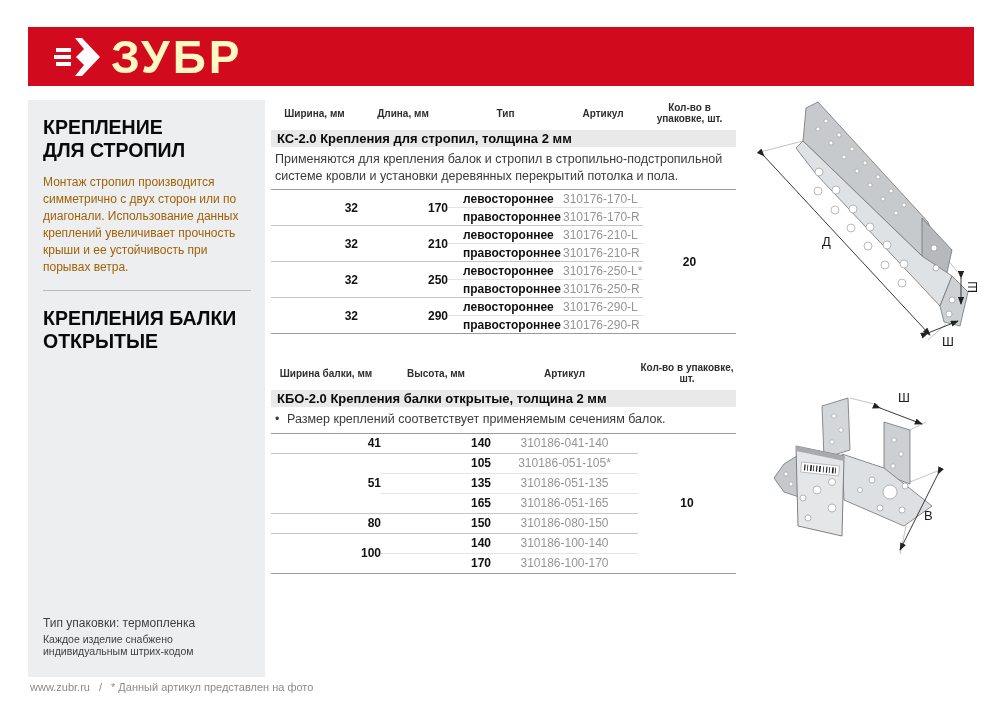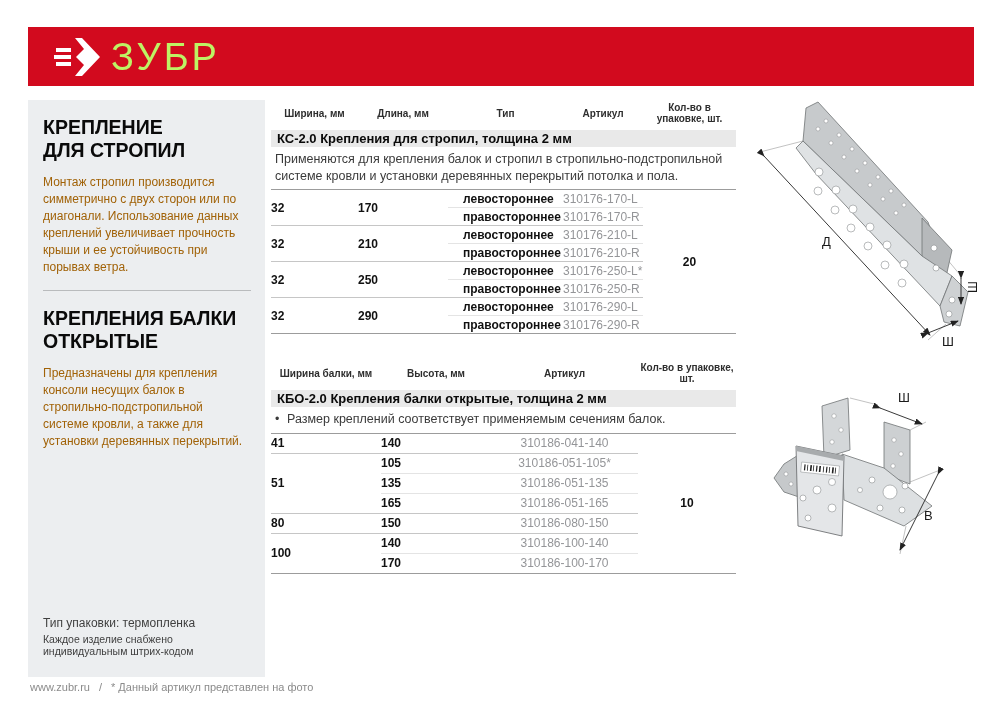--- a/index.html
+++ b/index.html
@@ -14,22 +14,22 @@
 
   
   .header-bar {
     position: absolute; left: 28px; top: 27px;
     width: 946px; height: 59px;
     background: #d20a1e;
     display: flex; align-items: center;
     padding-left: 25px;
   }
   .brand-text {
-    color: #bef264; font-weight: normal;
-    font-size: 38px; letter-spacing: 3px;
+    color: #fef9c3; font-weight: bold;
+    font-size: 46px; letter-spacing: 3px;
     margin-left: 10px; line-height: 1;
   }
 
   
   .sidebar {
     position: absolute; left: 28px; top: 100px;
     width: 237px; height: 577px;
     background: #eceef0;
     padding: 16px 14px 0 15px;
   }
@@ -70,21 +70,21 @@
   .desc-row td {
     font-size: 12.5px; color: #3a3a3a; line-height: 1.32;
     padding: 4px 6px 5px 4px; vertical-align: top;
   }
   #table1 .desc-row td { height: 36px; }
   #table2 .desc-row td { height: 20px; }
   .desc-row .bullet { display: inline-block; width: 12px; color: #3a3a3a; }
   #table1 tbody.data tr { height: 18px; }
   #table2 tbody.data tr { height: 20px; }
   tbody.data td { font-size: 12px; vertical-align: middle; }
-  td.num { font-weight: bold; color: #111; text-align: left; }
+  td.num { font-weight: bold; color: #111; text-align: right; }
   td.type { font-weight: bold; color: #111; text-align: left; padding-left: 15px; }
   td.sku { color: #949598; text-align: left; }
   #table2 td.sku { text-align: center; }
   td.pack { font-weight: bold; color: #111; text-align: center; vertical-align: middle; }
   tbody.data tr.first td { border-top: 1px solid #9c9c9c; }
   tbody.data tr.group-start td { border-top: 1px solid #c6c6c6; }
   tbody.data tr.sub td { border-top: 1px solid #e4e4e4; }
 
   
   .drawing { position: absolute; }
@@ -114,21 +114,20 @@
     <div class="brand-text">ЗУБР</div>
   </div>
 
   <div class="sidebar">
     <h2>КРЕПЛЕНИЕ
 ДЛЯ СТРОПИЛ</h2>
     <p>Монтаж стропил производится симметрично с двух сторон или по диагонали. Использование данных креплений увеличивает прочность крыши и ее устойчивость при порывах ветра.</p>
     <hr class="divider">
     <h2>КРЕПЛЕНИЯ БАЛКИ
 ОТКРЫТЫЕ</h2>
-    <p>Предназначены для крепления консоли несущих балок в стропильно-подстропильной системе кровли, а также для установки деревянных перекрытий.</p>
     <div class="packaging">
       <div class="pk1">Тип упаковки: термопленка</div>
       <div class="pk2">Каждое изделие снабжено индивидуальным штрих-кодом</div>
     </div>
   </div>
 
   <table class="spec-table" id="table1">
     <colgroup>
         <col style="width:87px">
         <col style="width:90px">

